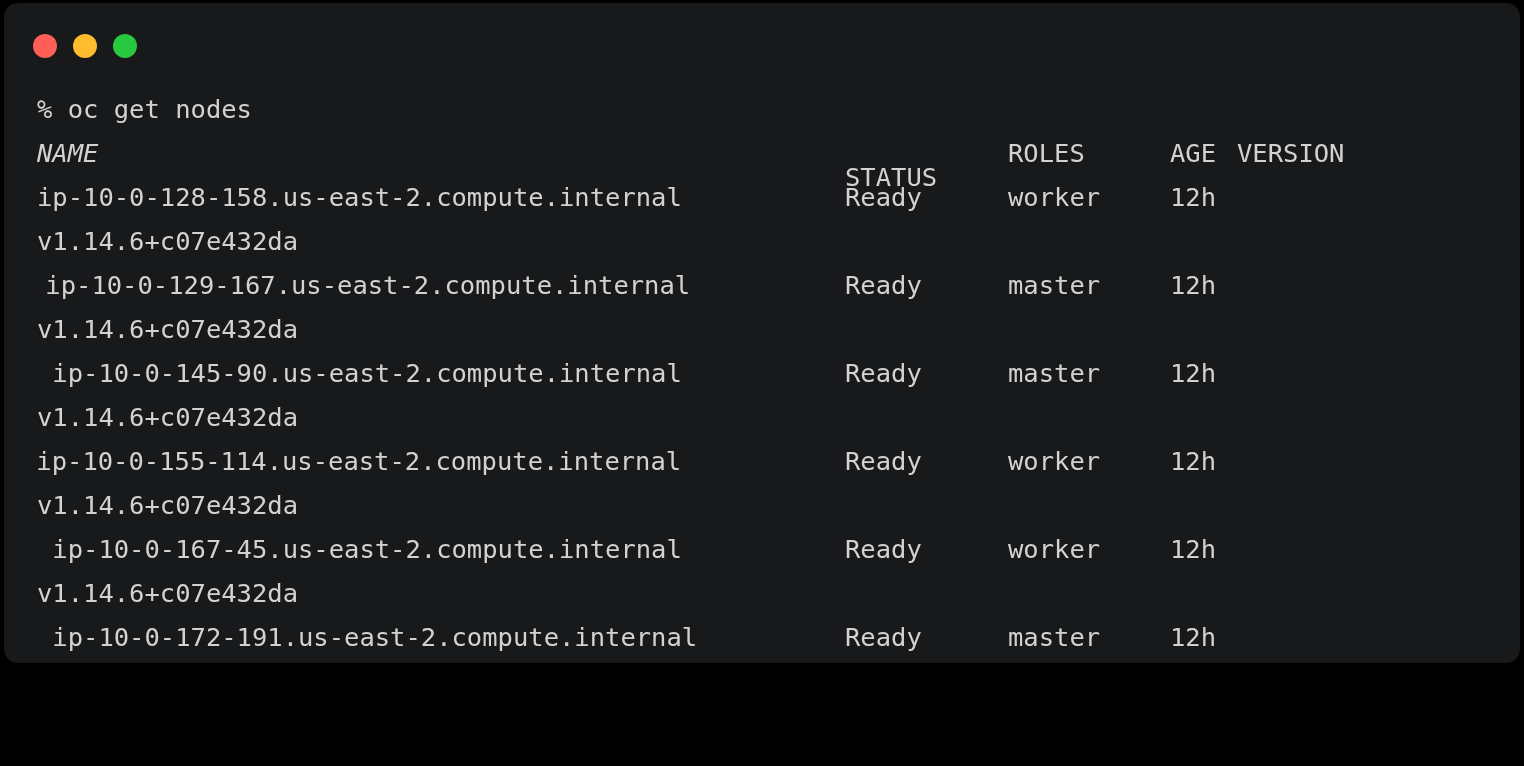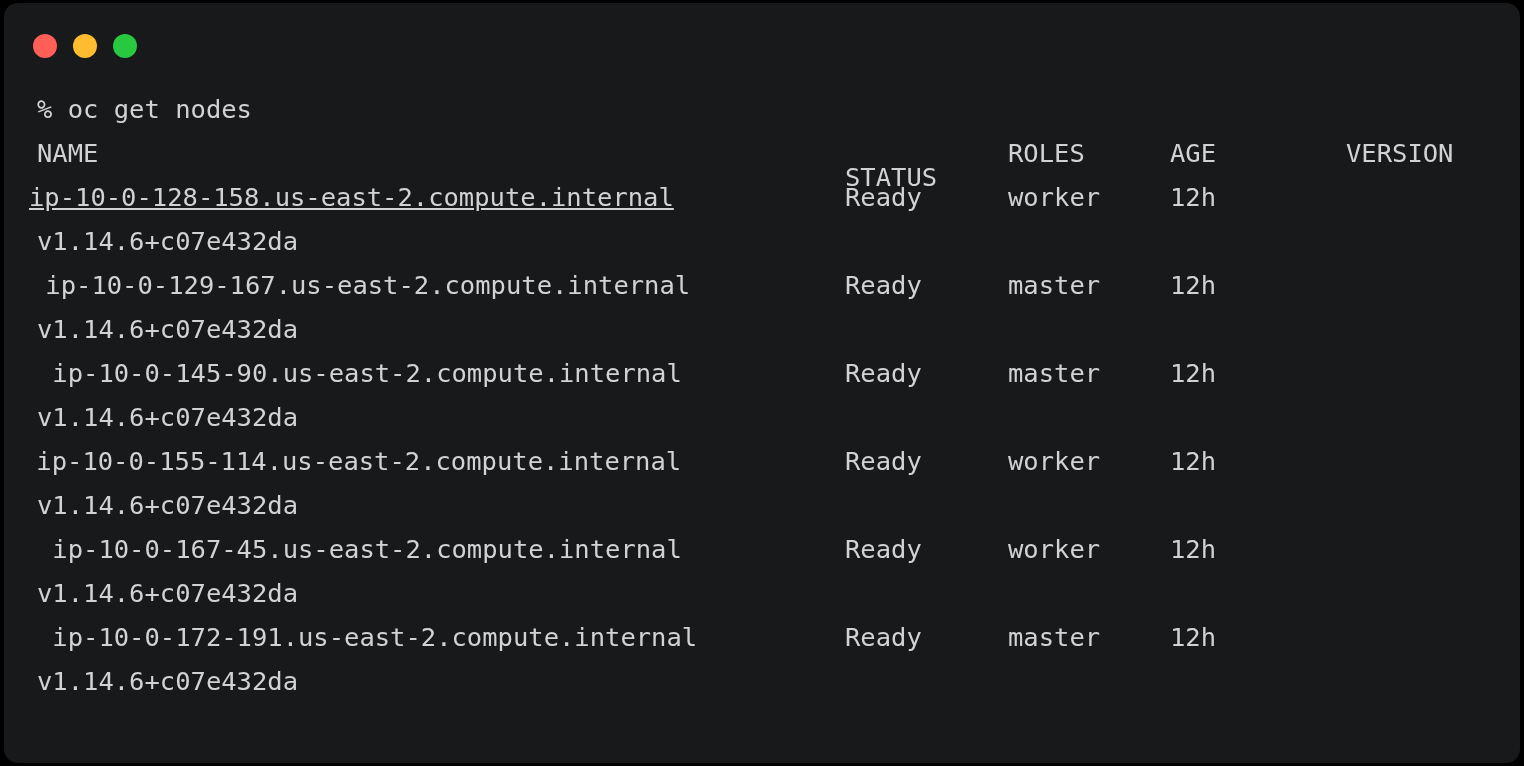--- a/index.html
+++ b/index.html
@@ -13,21 +13,21 @@
     height: 766px;
     overflow: hidden;
     font-family: "DejaVu Sans Mono", "Liberation Mono", monospace;
   }
 
   #terminal-window {
     position: absolute;
     left: 4px;
     top: 3px;
     width: 1516px;
-    height: 760px;
+    height: 660px;
     background: #18191b;
     border-radius: 14px;
     overflow: hidden;
     box-shadow: 0 2px 10px rgba(0,0,0,0.65);
   }
 
   #titlebar {
     position: absolute;
     left: 0;
     top: 0;
@@ -82,40 +82,40 @@
     position: absolute;
     white-space: pre;
     color: #d2d2d2;
     font-size: 25.5px;
     line-height: 44px;
     font-family: "DejaVu Sans Mono", "Liberation Mono", monospace;
   }
   .seg-status  { left: 841px; }
   .seg-roles   { left: 1004px; text-align: center; }
   .seg-age     { left: 1166px; }
-  .seg-version { left: 1342px; }
+  .seg-version { left: 1233px; }
 </style>
 </head>
 <body>
 
 <div id="terminal-window">
 
   <div id="titlebar">
     <div id="traffic-lights">
       <span class="light light-close"></span>
       <span class="light light-min"></span>
       <span class="light light-max"></span>
     </div>
   </div>
 
   <div id="terminal-body">
 
   <div class="term-line col-name" style="top: 6px; left: 33px;"><span class="seg" style="left: 0px; top: 0px;">% oc get nodes</span></div>
-      <div class="term-line " style="top: 50px; left: 0px;"><span class="seg" style="left: 33px;">NAME</span><span class="seg seg-status" style="top: 8px; margin-top: 16px;">STATUS</span><span class="seg seg-roles" style="top: 0px;">ROLES</span><span class="seg seg-age" style="top: 0px;">AGE</span><span class="seg seg-version" style="top: 0px;">VERSION</span></div>
-      <div class="term-line " style="top: 94px; left: 0px;"><span class="seg" style="left: 25px; text-decoration: underline;">ip-10-0-128-158.us-east-2.compute.internal</span><span class="seg seg-status" style="top: 0px;">Ready</span><span class="seg seg-roles" style="top: 0px;">worker</span><span class="seg seg-age" style="top: 0px;">12h</span></div>
+      <div class="term-line " style="top: 50px; left: 0px;"><span class="seg" style="left: 33px; font-style: italic;">NAME</span><span class="seg seg-status" style="top: 8px; margin-top: 16px;">STATUS</span><span class="seg seg-roles" style="top: 0px;">ROLES</span><span class="seg seg-age" style="top: 0px;">AGE</span><span class="seg seg-version" style="top: 0px;">VERSION</span></div>
+      <div class="term-line " style="top: 94px; left: 0px;"><span class="seg" style="left: 33px;">ip-10-0-128-158.us-east-2.compute.internal</span><span class="seg seg-status" style="top: 0px;">Ready</span><span class="seg seg-roles" style="top: 0px;">worker</span><span class="seg seg-age" style="top: 0px;">12h</span></div>
       <div class="term-line " style="top: 138px; left: 0px;"><span class="seg" style="left: 33px;">v1.14.6+c07e432da</span></div>
       <div class="term-line " style="top: 182px; left: 0px;"><span class="seg" style="left: 26px;"> ip-10-0-129-167.us-east-2.compute.internal</span><span class="seg seg-status" style="top: 0px;">Ready</span><span class="seg seg-roles" style="top: 0px;">master</span><span class="seg seg-age" style="top: 0px;">12h</span></div>
       <div class="term-line " style="top: 226px; left: 0px;"><span class="seg" style="left: 33px;">v1.14.6+c07e432da</span></div>
       <div class="term-line " style="top: 270px; left: 0px;"><span class="seg" style="left: 33px;"> ip-10-0-145-90.us-east-2.compute.internal</span><span class="seg seg-status" style="top: 0px;">Ready</span><span class="seg seg-roles" style="top: 0px;">master</span><span class="seg seg-age" style="top: 0px;">12h</span></div>
       <div class="term-line " style="top: 314px; left: 0px;"><span class="seg" style="left: 33px;">v1.14.6+c07e432da</span></div>
       <div class="term-line " style="top: 358px; left: 0px;"><span class="seg" style="left: 17px;"> ip-10-0-155-114.us-east-2.compute.internal</span><span class="seg seg-status" style="top: 0px;">Ready</span><span class="seg seg-roles" style="top: 0px;">worker</span><span class="seg seg-age" style="top: 0px;">12h</span></div>
       <div class="term-line " style="top: 402px; left: 0px;"><span class="seg" style="left: 33px;">v1.14.6+c07e432da</span></div>
       <div class="term-line " style="top: 446px; left: 0px;"><span class="seg" style="left: 33px;"> ip-10-0-167-45.us-east-2.compute.internal</span><span class="seg seg-status" style="top: 0px;">Ready</span><span class="seg seg-roles" style="top: 0px;">worker</span><span class="seg seg-age" style="top: 0px;">12h</span></div>
       <div class="term-line " style="top: 490px; left: 0px;"><span class="seg" style="left: 33px;">v1.14.6+c07e432da</span></div>
       <div class="term-line " style="top: 534px; left: 0px;"><span class="seg" style="left: 33px;"> ip-10-0-172-191.us-east-2.compute.internal</span><span class="seg seg-status" style="top: 0px;">Ready</span><span class="seg seg-roles" style="top: 0px;">master</span><span class="seg seg-age" style="top: 0px;">12h</span></div>

